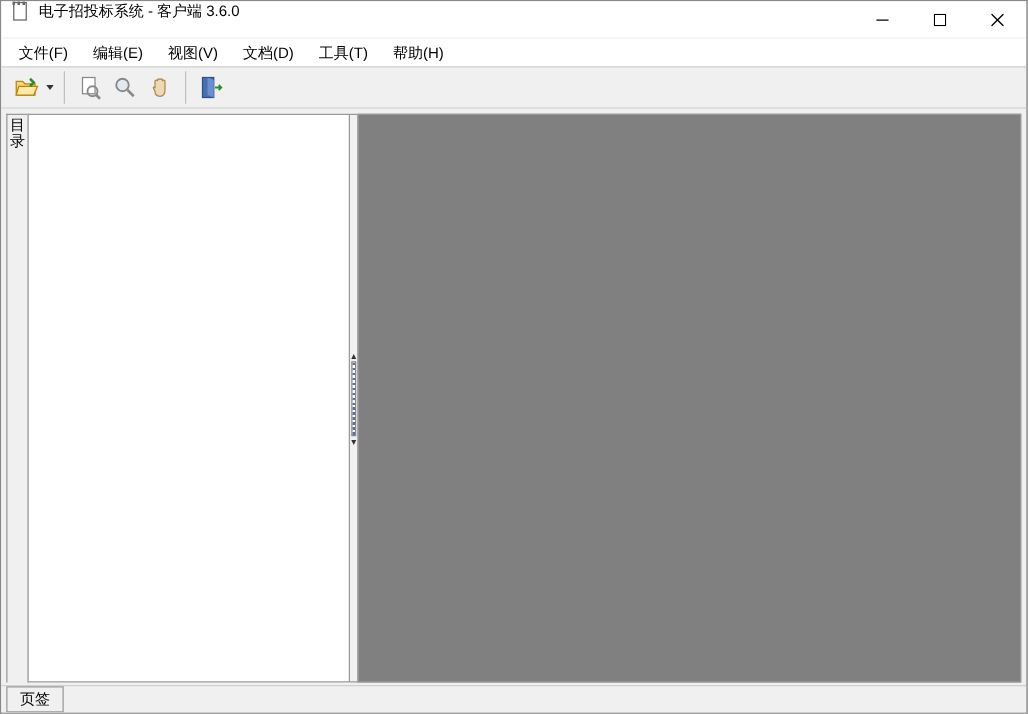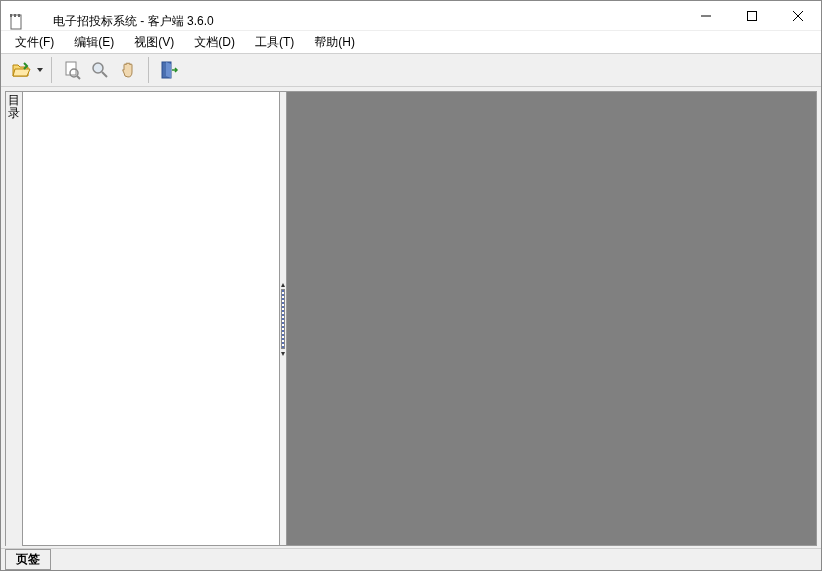--- a/index.html
+++ b/index.html
@@ -1,38 +1,38 @@
 <!DOCTYPE html>
 <html><head>
 <meta charset="utf-8">
 <style>
 * { margin: 0; padding: 0; box-sizing: border-box; font-family: "Microsoft YaHei", "SimSun", sans-serif; }
 body { background: #fff; width: 822px; height: 571px; overflow: hidden; border: 1px solid #888; }
-.titlebar { height: 30px; display: flex; align-items: flex-end; background: #fff; border-bottom: 1px solid #eee; gap: 22px; }
+.titlebar { height: 30px; display: flex; align-items: flex-start; background: #fff; border-bottom: 1px solid #eee; }
 .titlebar .app-icon { width: 16px; height: 16px; margin: 0 6px 0 8px; }
 .titlebar .title { font-size: 12px; color: #000; flex: 1; }
 .winbtns { display: flex; height: 100%; }
 .winbtn { width: 46px; height: 100%; display: flex; align-items: center; justify-content: center; cursor: pointer; }
 .menubar { height: 22px; display: flex; align-items: center; padding: 0 4px; background: #fff; font-size: 12px; }
 .menuitem { padding: 2px 10px; cursor: pointer; text-align: right; }
 .toolbar { height: 34px; background: #f0f0f0; border-top: 1px solid #d0d0d0; border-bottom: 1px solid #d0d0d0; display: flex; align-items: center; padding: 0 6px; }
 .tbtn { width: 28px; height: 28px; display: flex; align-items: center; justify-content: center; cursor: pointer; border: 1px solid transparent; border-radius: 2px; }
 .tbtn svg { width: 20px; height: 20px; }
 .tsep { width: 1px; height: 26px; background: #c0c0c0; margin: 0 6px; }
 .tdrop { width: 10px; display: flex; align-items: center; justify-content: center; cursor: pointer; }
 .workspace { display: flex; height: calc(100% - 30px - 22px - 34px - 22px); background: #f0f0f0; padding: 4px 4px 2px 4px; gap: 0; }
 .side-tab { width: 18px; background: #f0f0f0; border: 1px solid #999; border-bottom: none; display: flex; flex-direction: column; align-items: center; font-size: 12px; padding-top: 2px; cursor: pointer; }
 .side-tab span { line-height: 1.1; }
 .tree-panel { width: 258px; background: #fff; border: 1px solid #999; margin-left: -1px; }
 .splitter { width: 6px; background: #f0f0f0; border: 1px solid #999; border-left: none; border-right: none; display: flex; flex-direction: column; align-items: center; justify-content: center; cursor: col-resize; }
 .splitter .grip { width: 4px; height: 60px; background: repeating-linear-gradient(#5a6fb0, #5a6fb0 2px, #fff 2px, #fff 4px); border: 1px solid #888; }
 .splitter .arrow { font-size: 8px; color: #333; }
 .content-panel { flex: 1; background: #808080; border: 1px solid #999; }
 .statusbar { height: 22px; background: #f0f0f0; border-top: 1px solid #d0d0d0; display: flex; align-items: center; font-size: 12px; }
-.status-tab { padding: 1px 10px; border: 1px solid #999; background: #f0f0f0; cursor: pointer; margin-left: 4px; font-weight: bold; }
+.status-tab { padding: 1px 10px; border: 1px solid #999; background: #f0f0f0; cursor: pointer; margin-left: 4px; }
 </style>
 </head>
 <body>
 
 <div class="titlebar">
   <svg class="app-icon" viewBox="0 0 16 16">
     <rect x="2" y="1" width="10" height="14" fill="none" stroke="#666" stroke-width="1"></rect>
     <rect x="1" y="0" width="2" height="3" fill="#666"></rect>
       <rect x="5" y="0" width="2" height="3" fill="#666"></rect>
       <rect x="9" y="0" width="2" height="3" fill="#666"></rect>

